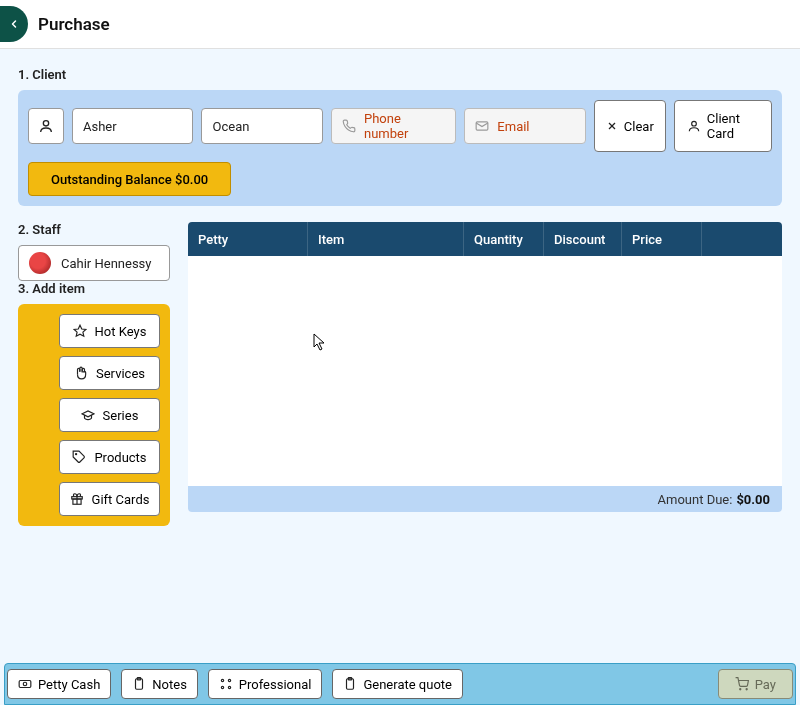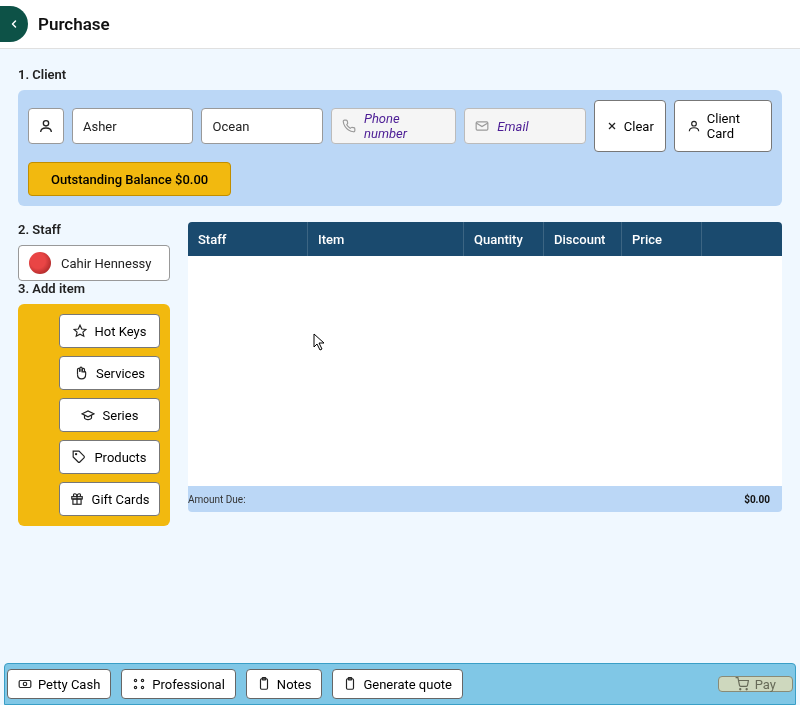--- a/index.html
+++ b/index.html
@@ -79,23 +79,22 @@
       display: flex;
       align-items: center;
       gap: 8px;
       font-size: 13px;
     }
     .input-box.filled {
       color: #222;
       border: 1px solid #999;
     }
     .input-box.placeholder {
-      color: #4c1d95;
+      color: #c2410c;
       background: #F5F5F5;
-      font-style: italic;
     }
     .input-1 { width: 124px; }
     .input-2 { width: 124px; }
     .input-3 { width: 128px; }
     .input-4 { width: 124px; }
     .outline-btn {
       height: 52px;
       background: #FFF;
       border: 1px solid #777;
       border-radius: 4px;
@@ -209,23 +208,23 @@
     .table-body {
       height: 230px;
       background: #FFF;
       position: relative;
     }
     .table-footer {
       background: #BBD7F6;
       height: 26px;
       display: flex;
       align-items: center;
-      justify-content: space-between;
+      justify-content: flex-end;
       padding-right: 12px;
-      font-size: 10px;
+      font-size: 13px;
       color: #333;
     }
     .amount-val {
       font-weight: 700;
       color: #111;
       margin-left: 4px;
     }
     .bottom-bar {
       position: absolute;
       bottom: 0;
@@ -248,21 +247,21 @@
       border-radius: 4px;
       display: flex;
       align-items: center;
       gap: 6px;
       padding: 0 10px;
       font-size: 13px;
       cursor: pointer;
     }
     .pay-btn {
       margin-left: auto;
-      height: 16px;
+      height: 30px;
       background: #CED8BE;
       border: 1px solid #888B77;
       color: #666A58;
       border-radius: 4px;
       display: flex;
       align-items: center;
       gap: 6px;
       padding: 0 16px;
       font-size: 13px;
       cursor: pointer;
@@ -412,21 +411,21 @@
               </svg>
           </span>
           <span>Gift Cards</span>
         </div>
       </div>
     </div>
 
     <div class="right-col">
       <div class="table-container">
         <div class="table-header">
-          <div class="th th-staff">Staff</div>
+          <div class="th th-staff">Petty</div>
           <div class="th th-item">Item</div>
           <div class="th th-qty">Quantity</div>
           <div class="th th-disc">Discount</div>
           <div class="th th-price">Price</div>
           <div class="th th-act"></div>
         </div>
         <div class="table-body"></div>
         <div class="table-footer">
           <span>Amount Due:</span>
           <span class="amount-val">$0.00</span>
@@ -442,36 +441,36 @@
       <svg width="14" height="14" viewBox="0 0 24 24" fill="none" stroke="#222" stroke-width="2">
           <rect x="2" y="6" width="20" height="12" rx="2"></rect>
           <circle cx="12" cy="12" r="3"></circle>
         </svg>
     </span>
     <span>Petty Cash</span>
   </div>
   <div class="bottom-btn">
     <span class="icon">
       <svg width="14" height="14" viewBox="0 0 24 24" fill="none" stroke="#222" stroke-width="2">
+          <rect x="6" y="3" width="12" height="18" rx="2"></rect>
+          <rect x="9" y="1" width="6" height="4" rx="1"></rect>
+        </svg>
+    </span>
+    <span>Notes</span>
+  </div>
+  <div class="bottom-btn">
+    <span class="icon">
+      <svg width="14" height="14" viewBox="0 0 24 24" fill="none" stroke="#222" stroke-width="2">
           <circle cx="6" cy="6" r="2"></circle>
           <circle cx="18" cy="6" r="2"></circle>
           <circle cx="6" cy="18" r="2"></circle>
           <circle cx="18" cy="18" r="2"></circle>
         </svg>
     </span>
     <span>Professional</span>
-  </div>
-  <div class="bottom-btn">
-    <span class="icon">
-      <svg width="14" height="14" viewBox="0 0 24 24" fill="none" stroke="#222" stroke-width="2">
-          <rect x="6" y="3" width="12" height="18" rx="2"></rect>
-          <rect x="9" y="1" width="6" height="4" rx="1"></rect>
-        </svg>
-    </span>
-    <span>Notes</span>
   </div>
   <div class="bottom-btn">
     <span class="icon">
       <svg width="14" height="14" viewBox="0 0 24 24" fill="none" stroke="#222" stroke-width="2">
           <rect x="6" y="3" width="12" height="18" rx="2"></rect>
           <rect x="9" y="1" width="6" height="4" rx="1"></rect>
         </svg>
     </span>
     <span>Generate quote</span>
   </div>

